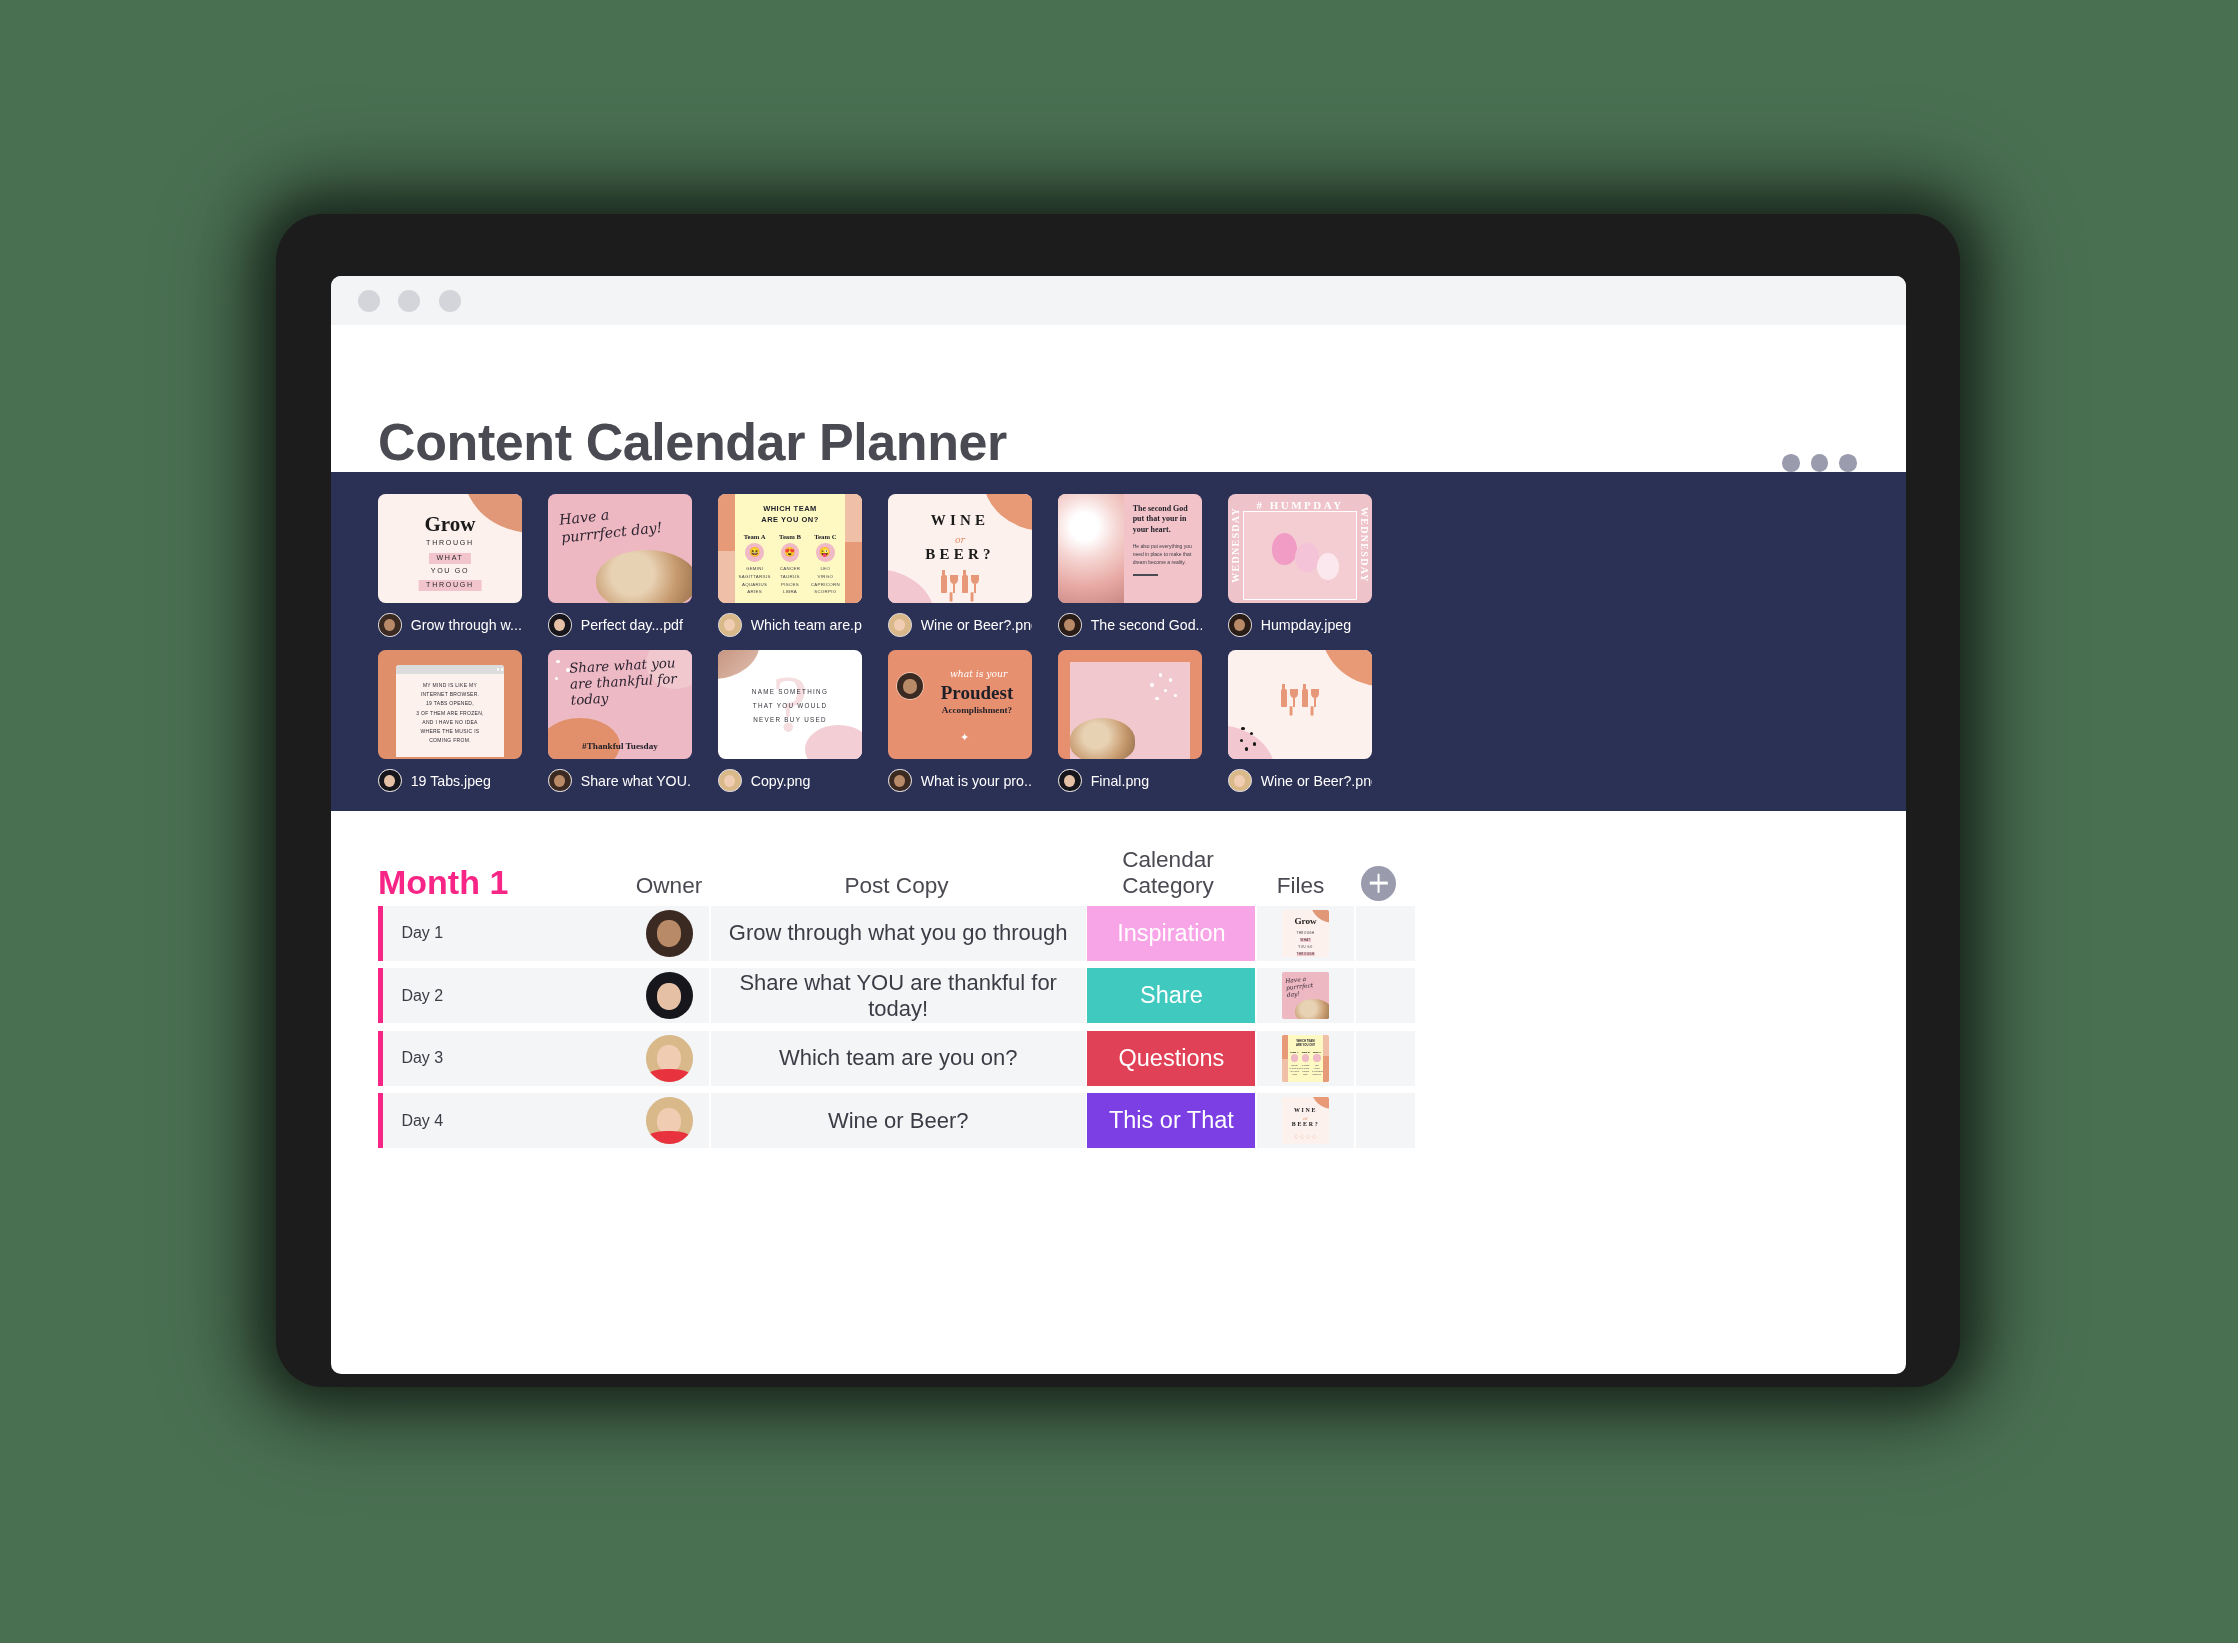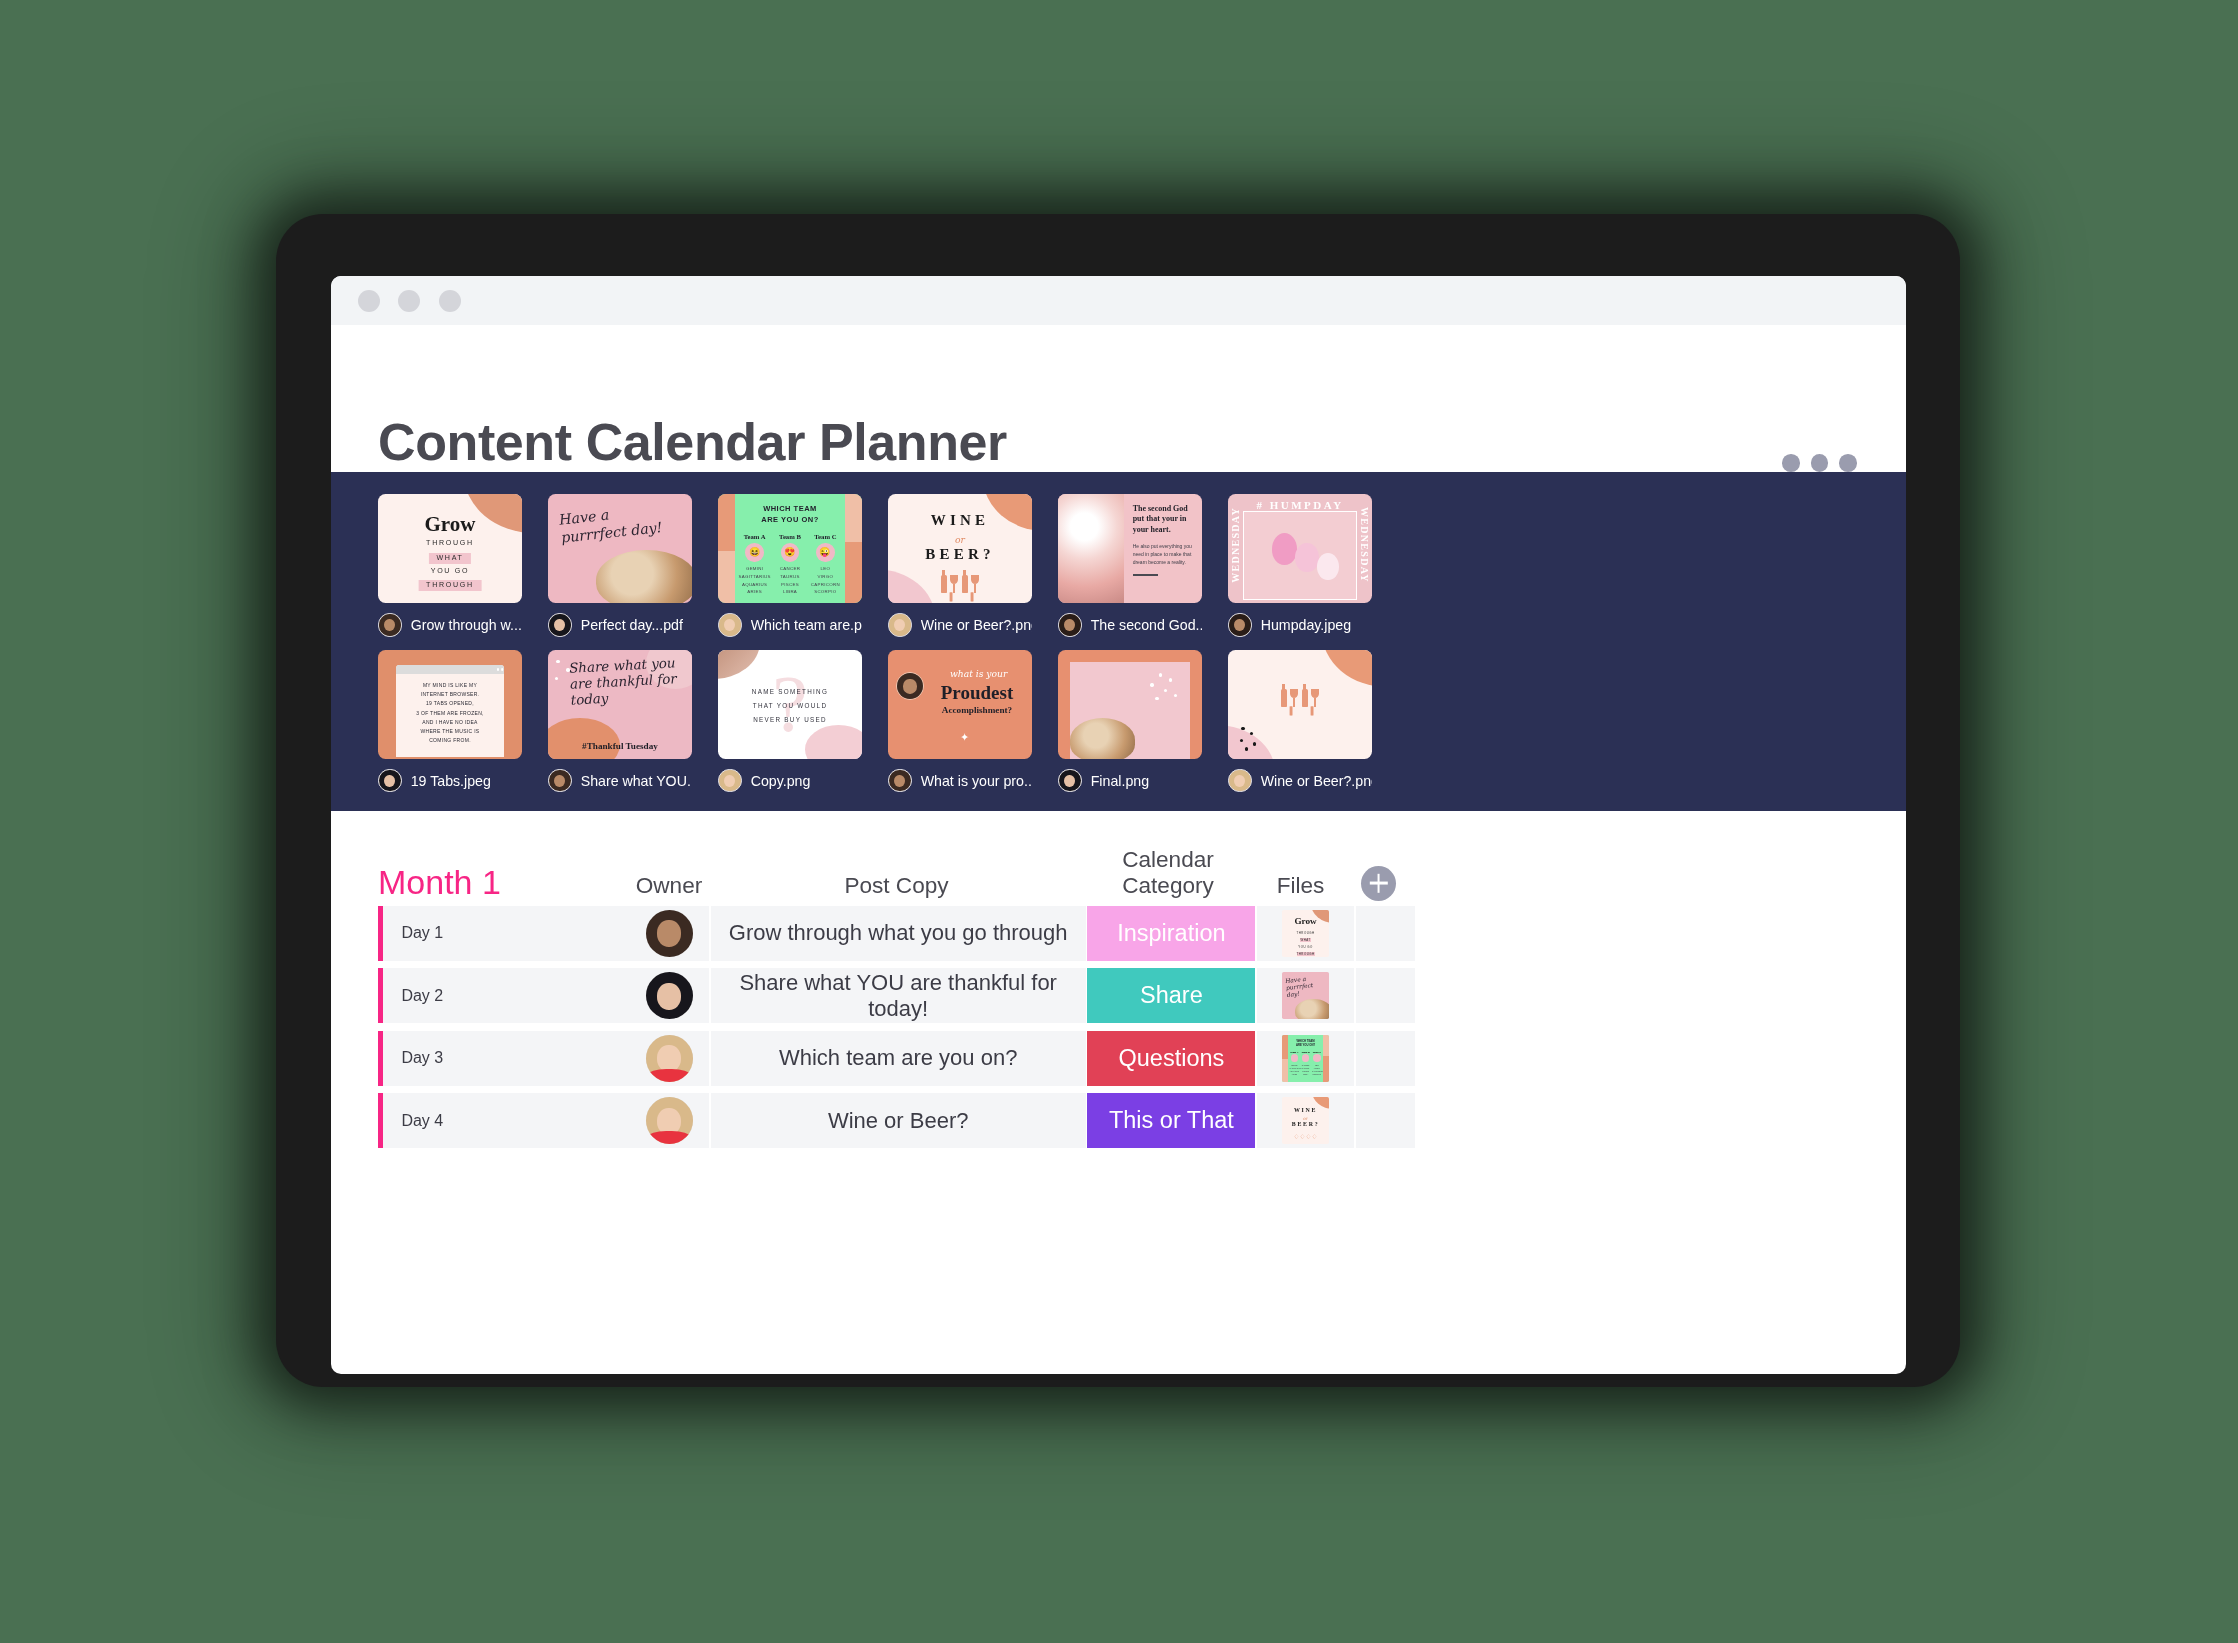--- a/index.html
+++ b/index.html
@@ -108,21 +108,21 @@
   .t-grow .hl { background:#f2c5cd; padding:1.3px 7.5px; }
 
   .t-purr { background:#eeb8c2; }
   .t-purr .script { position:absolute; top:11.7px; left:11.7px; width:109px;
                     font-family:"DejaVu Serif", serif; font-style:italic; font-size:14.2px;
                     color:#2c2430; transform:rotate(-6deg); line-height:1.25; }
   .t-purr .cat { position:absolute; right:-5px; bottom:-6.7px; width:101px; height:60px;
                  background:radial-gradient(circle at 36% 40%, #e8d2b4 0 28%, #c79a6e 60%, #8d6846 100%);
                  border-radius:50% 50% 44% 44%; }
 
-  .t-team { background:#86efac; }
+  .t-team { background:#fef9c3; }
   .t-team .sideL { position:absolute; left:0; top:0; width:17px; height:100%;
                    background:linear-gradient(#e79a78 0 52%, #f0bfa7 52% 100%); }
   .t-team .sideR { position:absolute; right:0; top:0; width:17px; height:100%;
                    background:linear-gradient(#f0bfa7 0 44%, #e79a78 44% 100%); }
   .t-team .hd { position:absolute; top:9.2px; left:0; width:100%; text-align:center;
                 font-size:7.5px; font-weight:bold; letter-spacing:0.5px; color:#22222c; line-height:1.5; }
   .t-team .cols { position:absolute; top:39px; left:20px; right:20px;
                   display:flex; justify-content:space-between; }
   .t-team .col { width:32%; text-align:center; }
   .t-team .cn { font-family:"Liberation Serif",serif; font-weight:bold; font-size:6.7px; color:#22222c; }
@@ -232,21 +232,21 @@
   .c-owner { width:80px; }
   .c-copy  { width:375px; }
   .c-cat   { width:168px; }
   .c-files { width:97px; }
   .c-add   { width:59px; }
   .th {
     font-size:22.6px; color:#4a4a52; text-align:center;
     padding-bottom:6.7px;
   }
   #month-label {
-    font-size:34px; color:#f72585; font-weight:normal;
+    font-size:34px; color:#f72585; font-weight:bold;
     padding-bottom:3.4px;
     margin-top:21px;
   }
   #add-column-btn {
     width:35px; height:35px; border-radius:50%; background:#9a9cae;
     position:relative; cursor:pointer; margin:0 auto 5px auto;
   }
   #add-column-btn::before, #add-column-btn::after {
     content:''; position:absolute; background:#fff;
     left:50%; top:50%; transform:translate(-50%,-50%);

